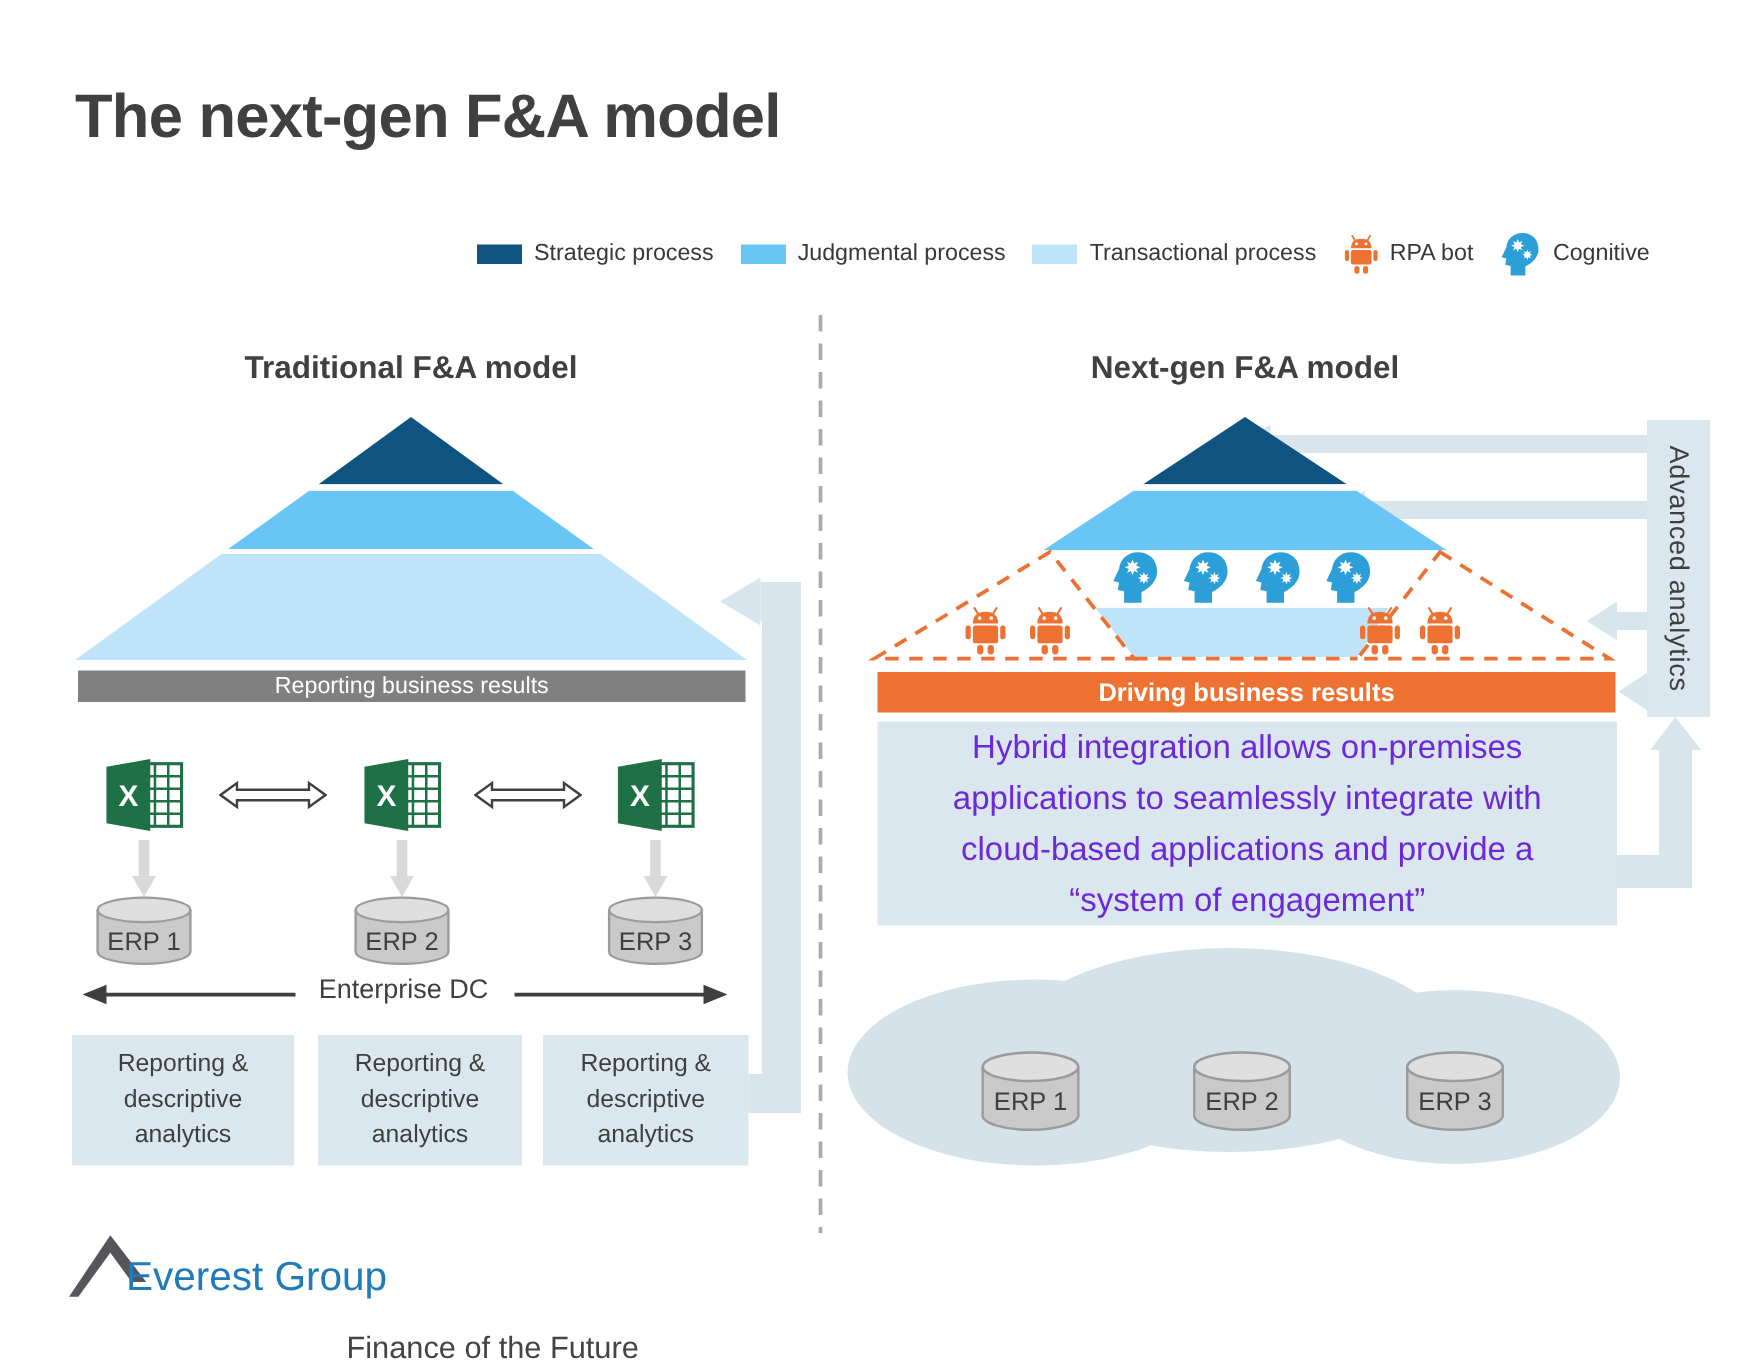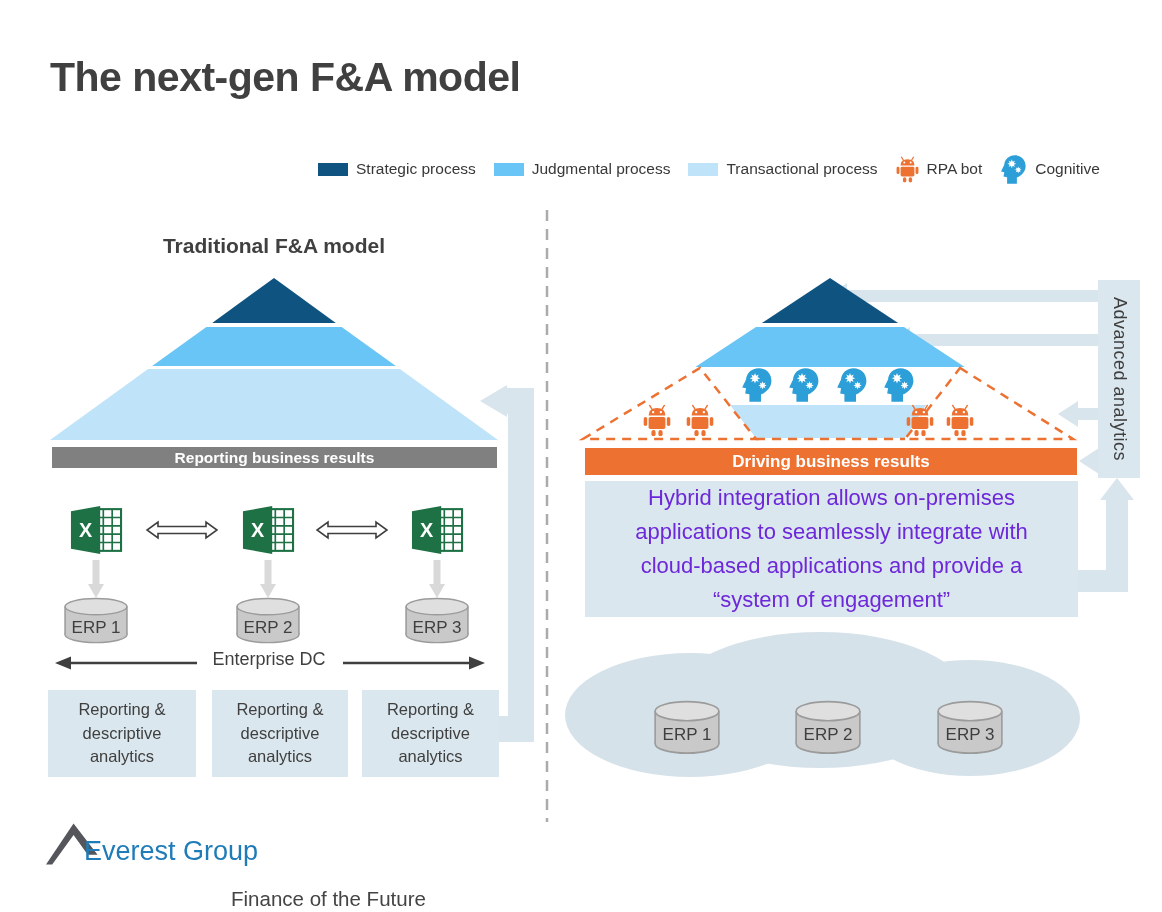--- a/index.html
+++ b/index.html
@@ -27,21 +27,21 @@
   .lpy .d{top:0;height:45px;background:var(--dark-blue);clip-path:polygon(50% 0,63.8% 100%,36.2% 100%);}
   .lpy .m{top:49px;height:39px;background:var(--mid-blue);clip-path:polygon(34.9% 0,65.1% 0,77.2% 100%,22.8% 100%);}
   .lpy .t{top:91px;height:71px;background:var(--light-blue);clip-path:polygon(21.9% 0,78.1% 0,100% 100%,0% 100%);}
   .rpy{left:585px;top:278px;width:490px;height:162px;}
   .rpy .d{top:0;height:45px;background:var(--dark-blue);clip-path:polygon(50% 0,63.9% 100%,36.1% 100%);}
   .rpy .m{top:49px;height:40px;background:var(--mid-blue);clip-path:polygon(34.9% 0,65.1% 0,77.5% 100%,22.5% 100%);}
   .rpy .t{top:127px;height:33px;background:var(--light-blue);clip-path:polygon(29.6% 0,69.6% 0,65.3% 100%,34.9% 100%);}
 
   
   .bar{position:absolute;display:flex;align-items:center;justify-content:center;color:#fff;}
-  .bar.gray{left:52px;top:447px;width:445px;height:21px;background:var(--gray-bar);font-size:15.5px;font-weight:700;}
+  .bar.gray{left:52px;top:447px;width:445px;height:21px;background:var(--gray-bar);font-size:15.5px;font-weight:400;}
   .bar.orange{left:585px;top:448px;width:492px;height:27px;background:var(--orange);font-size:17px;font-weight:bold;}
 
   
   .barrow{position:absolute;height:12px;background:var(--panel-arrow);}
   .barrow::before{content:"";position:absolute;left:-20px;top:-7px;width:0;height:0;
     border-top:13px solid transparent;border-bottom:13px solid transparent;border-right:20px solid var(--panel-arrow);}
 
   
   .advbox{left:1098px;top:280px;width:42px;height:198px;background:var(--panel);
     display:flex;align-items:center;justify-content:center;}
@@ -152,20 +152,21 @@
     </div>
     <div class="lg-item">
       <svg width="27" height="31" viewBox="0 0 40 46">
           <use href="#sym-head"></use>
         </svg>
       <span>Cognitive</span>
     </div>
   </div>
 
   <div class="abs sec-head l">Traditional F&amp;A model</div>
+  <div class="abs sec-head r">Next-gen F&amp;A model</div>
 
   <svg class="abs" style="left:545px;top:210px" width="4" height="612">
     <line x1="2" y1="0" x2="2" y2="612" stroke="#ABABAB" stroke-width="2.5" stroke-dasharray="11 8"></line>
   </svg>
 
   <svg class="abs" style="left:470px;top:380px" width="70" height="370">
     <path d="M29 349 H51 V21 H37" fill="none" stroke="var(--panel-arrow)" stroke-width="26"></path>
     <polygon points="37,5 37,37 10,21" fill="var(--panel-arrow)"></polygon>
   </svg>
 

